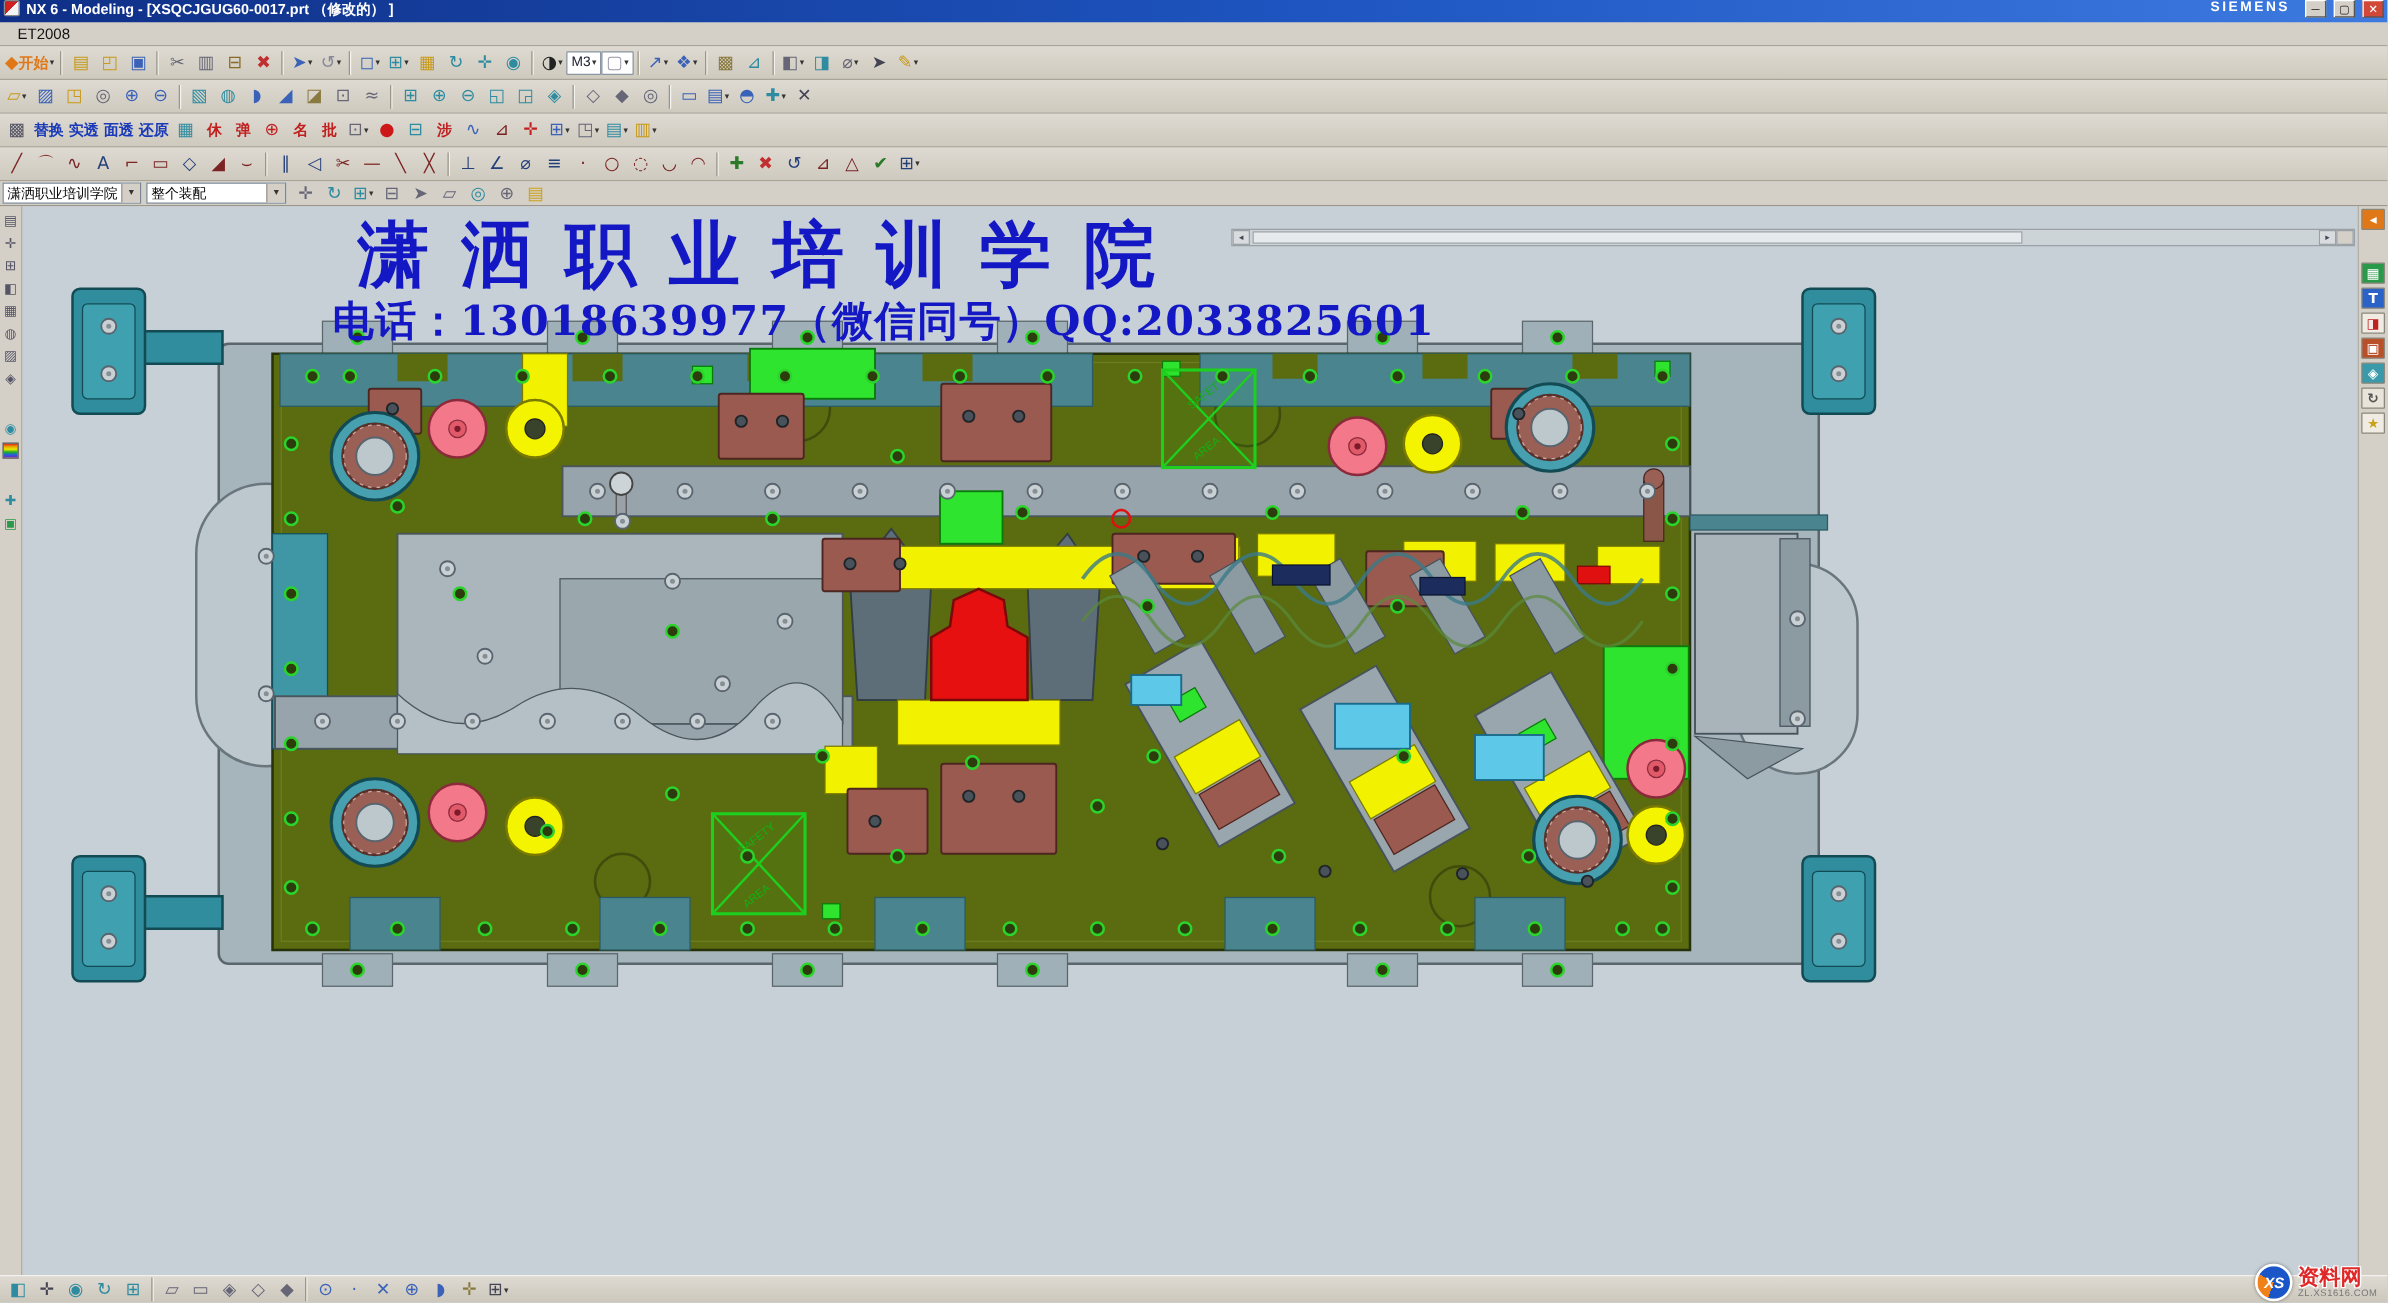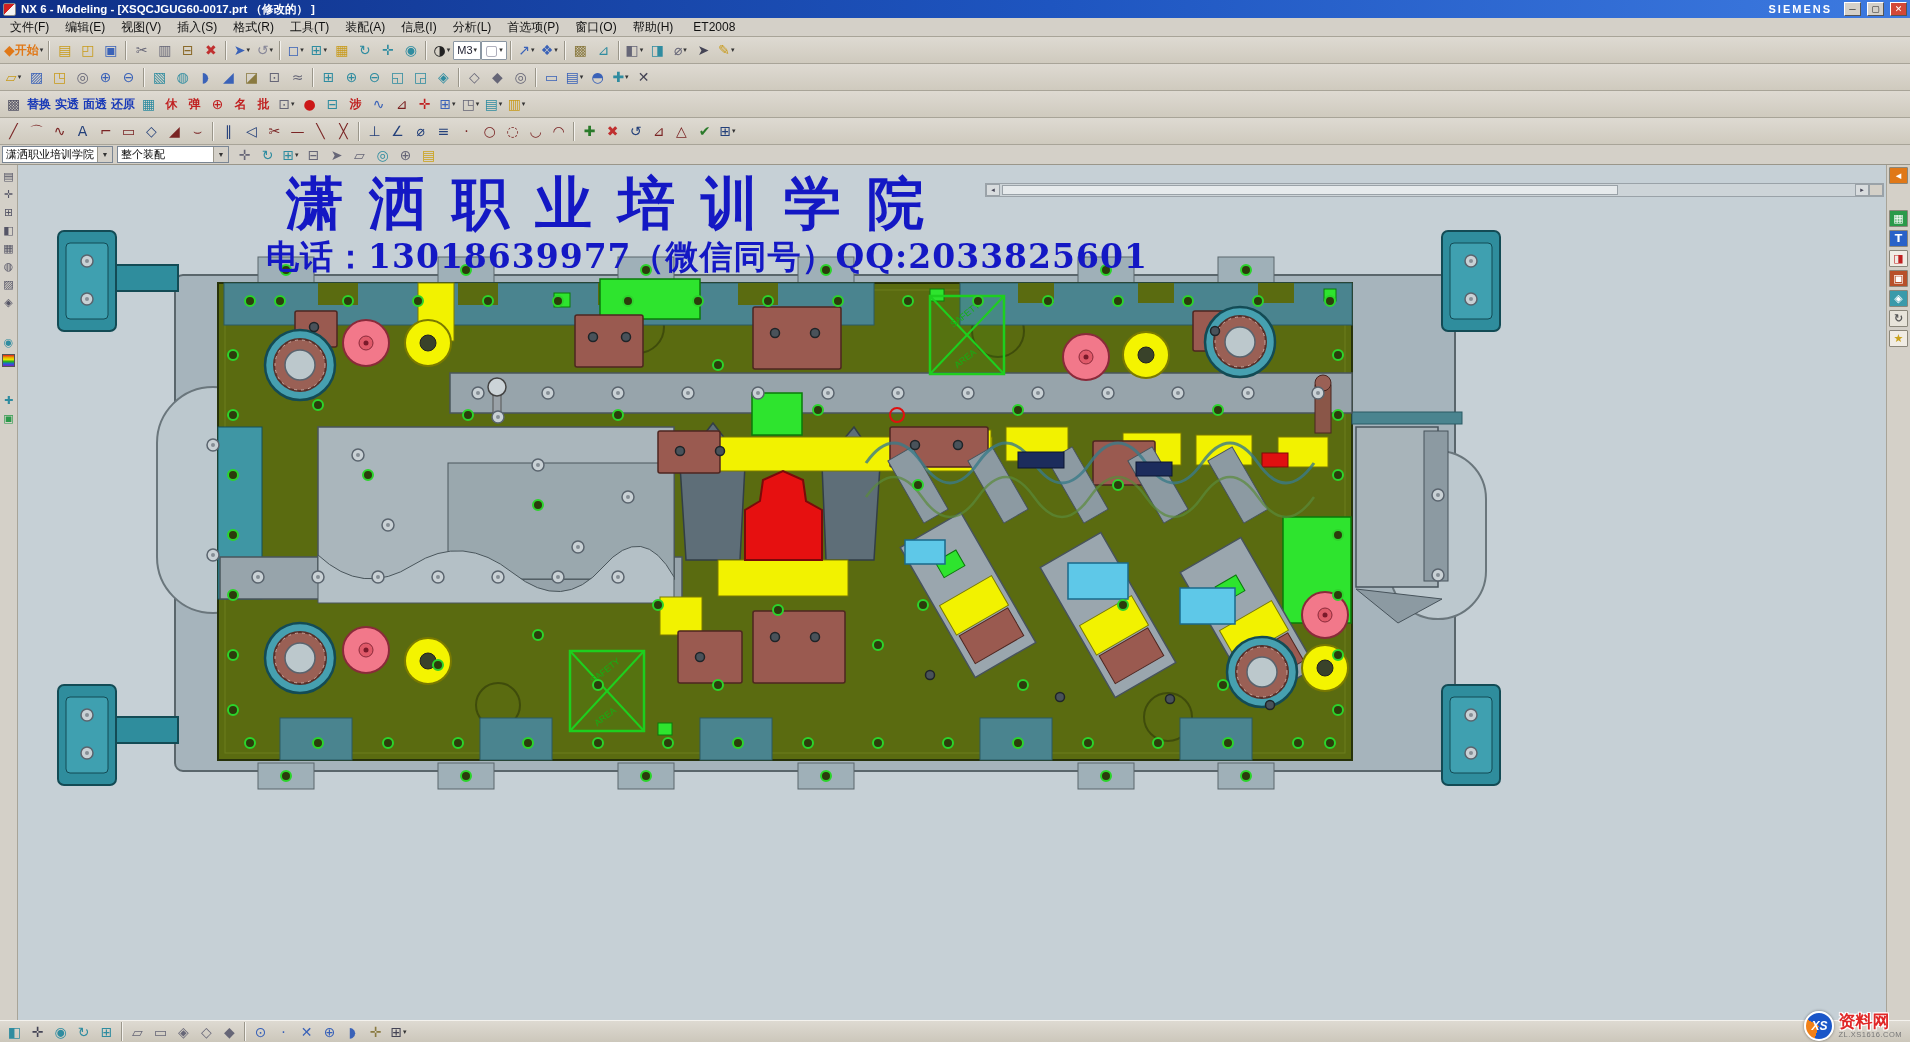--- a/index.html
+++ b/index.html
@@ -1,19 +1,19 @@
 <!DOCTYPE html>
 <html><head>
 <meta charset="utf-8">
 <style>
 *{box-sizing:border-box}
 html,body{margin:0;padding:0}
 body{width:1910px;height:1042px;overflow:hidden;background:#d4d0c8;font-family:"Liberation Sans","DejaVu Sans",sans-serif;-webkit-font-smoothing:antialiased}
 
-.titlebar{height:18px;display:flex;align-items:center;gap:5px;padding:0 3px;background:linear-gradient(90deg,#0f2f86,#1e55c0 55%,#3d7ae0);color:#fff;font-size:11.5px;font-weight:bold}
+.titlebar{height:18px;display:flex;gap:5px;padding:0 3px;background:linear-gradient(90deg,#0f2f86,#1e55c0 55%,#3d7ae0);color:#fff;font-size:11.5px;font-weight:bold}
 .app-icon{width:13px;height:13px;flex:none;border-radius:2px;background:linear-gradient(135deg,#d02020 50%,#f4f4f4 50%);border:1px solid #8a8a8a}
 .title-text{flex:1;white-space:nowrap;overflow:hidden}
 .brand{font-size:11px;letter-spacing:2px;margin-right:6px;font-weight:bold}
 .win-btn{width:17px;height:14px;background:#d4d0c8;color:#222;border:1px solid #fff;border-right-color:#555;border-bottom-color:#555;font-size:9px;display:flex;align-items:center;justify-content:center;margin-left:1px}
 .win-btn.close{background:#d24838;color:#fff}
 
 .menubar{height:19px;display:flex;align-items:center;background:#d4d0c8;border-bottom:1px solid #a8a498;font-size:12px;color:#111;padding-left:2px}
 .menu-items{display:flex;height:100%;align-items:center}
 .menu-item{padding:0 8px;white-space:nowrap}
 .menu-extra{padding:0 12px;white-space:nowrap}
@@ -65,34 +65,20 @@
 <div class="titlebar">
   <span class="app-icon"></span>
   <span class="title-text">NX 6 - Modeling - [XSQCJGUG60-0017.prt （修改的） ]</span>
   <span class="brand">SIEMENS</span>
   <span class="win-btn">─</span>
   <span class="win-btn">▢</span>
   <span class="win-btn close">✕</span>
 </div>
 
 <div class="menubar">
-  <div class="menu-items">
-      <span class="menu-item">文件(F)</span>
-      <span class="menu-item">编辑(E)</span>
-      <span class="menu-item">视图(V)</span>
-      <span class="menu-item">插入(S)</span>
-      <span class="menu-item">格式(R)</span>
-      <span class="menu-item">工具(T)</span>
-      <span class="menu-item">装配(A)</span>
-      <span class="menu-item">信息(I)</span>
-      <span class="menu-item">分析(L)</span>
-      <span class="menu-item">首选项(P)</span>
-      <span class="menu-item">窗口(O)</span>
-      <span class="menu-item">帮助(H)</span>
-    </div>
   <span class="menu-extra">ET2008</span>
 </div>
 
 <div class="toolbar">
     <span class="tb-btn">
       <span class="tb-glyph" style="color: rgb(224, 120, 24);">◆</span>
       <span class="tb-label" style="color: rgb(224, 120, 24);">开始</span>
       <span class="tb-dd">▾</span>
     </span>
     <span class="tb-sep"></span>

